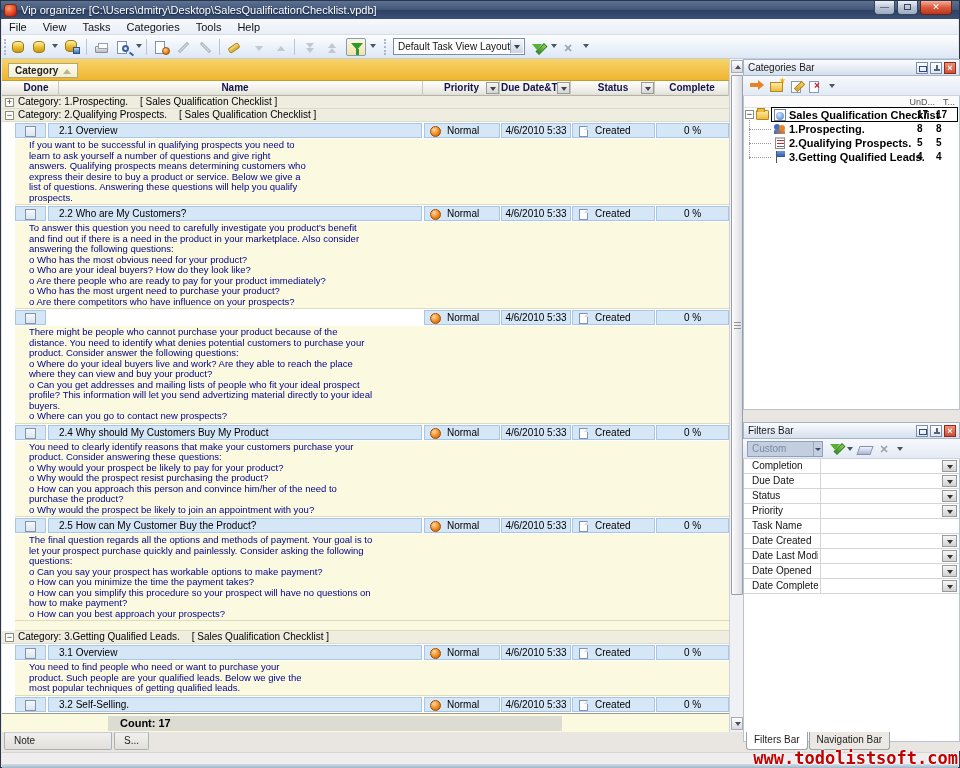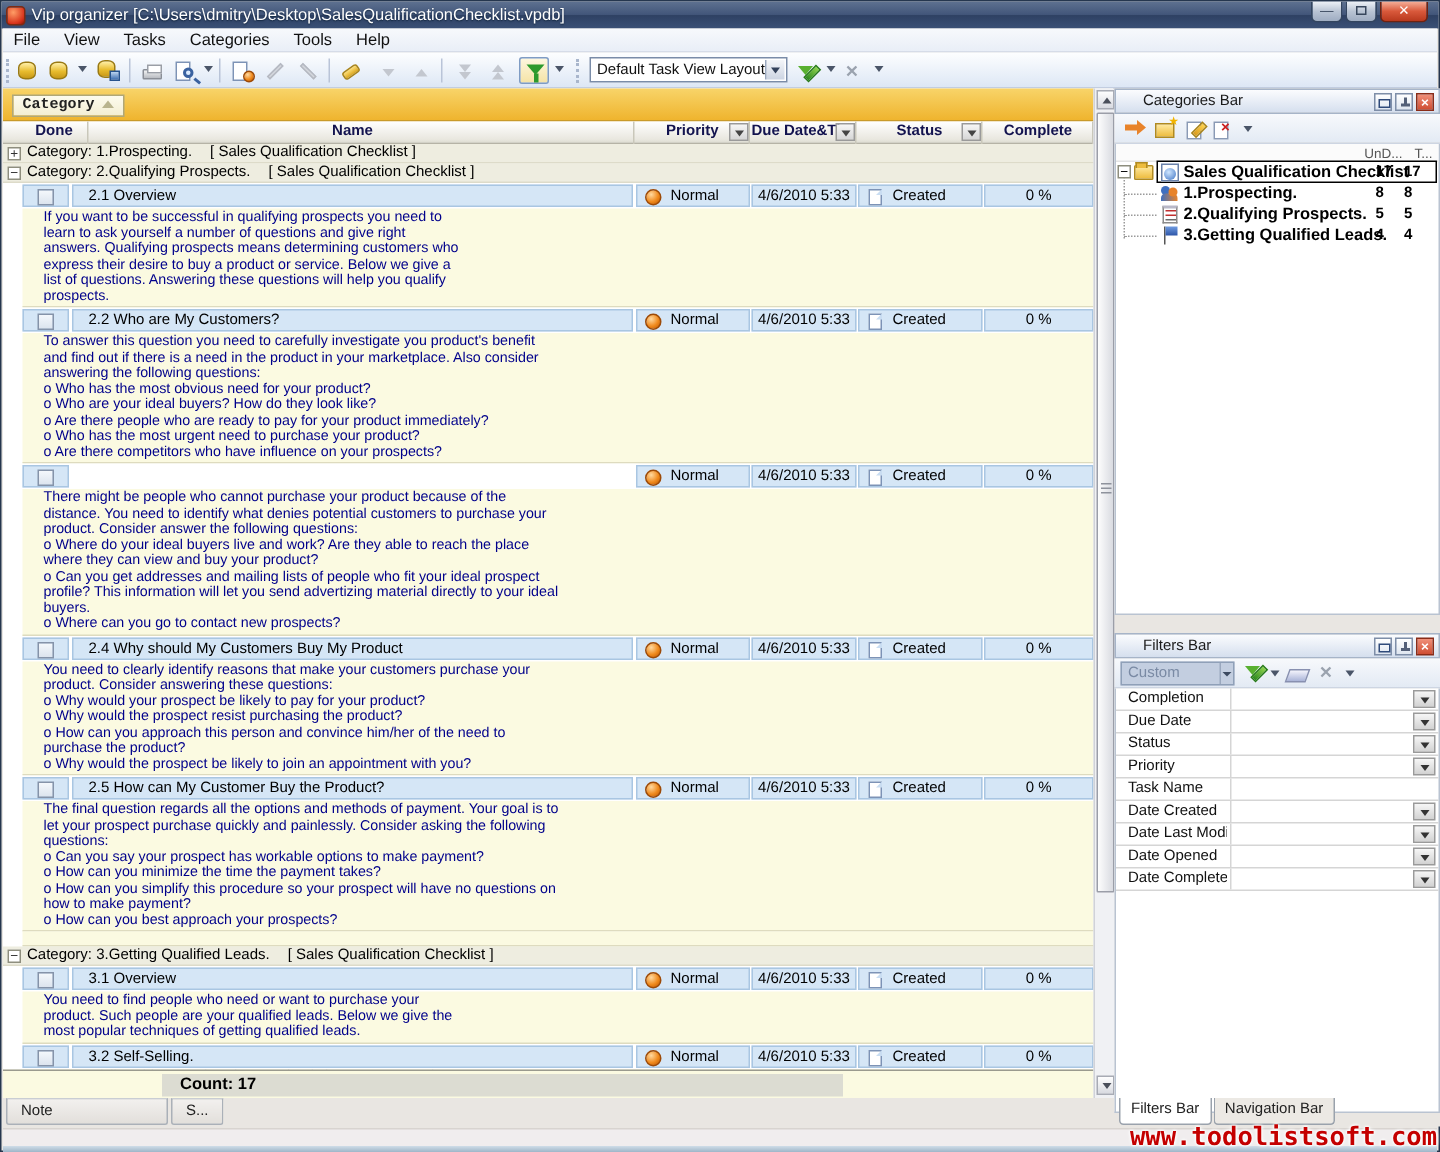--- a/index.html
+++ b/index.html
@@ -57,21 +57,21 @@
     line-height:15px; padding-left:4px; color:#111; }
   .combo .arr { position:absolute; right:1px; top:1px; bottom:1px; width:13px; background:linear-gradient(#f4f6f9,#ccd4e2);
     border-left:1px solid #9aa8be; }
   .combo .arr:after { content:""; position:absolute; left:3px; top:5px; border-left:3px solid transparent; border-right:3px solid transparent; border-top:4px solid #33415a; }
   .xicon { color:#9aa2ae; font-size:11px; font-weight:bold; line-height:18px; text-align:center; width:18px; }
 
   
   .grid { position:absolute; left:1px; top:58px; width:741px; height:673px; background:#fff; border-right:1px solid #9aa0a8; }
   .groupbar { position:absolute; left:0; top:0; width:727px; height:22px; background:linear-gradient(#f9d express);
     background:linear-gradient(#f9d express,#f0b42f); background:linear-gradient(#f8d express 0%,#f0b42f 100%);
-    background:linear-gradient(#f8d469,#efb42e); border-bottom:1px solid #c99a2a;font-family:Liberation Mono, monospace; }
+    background:linear-gradient(#f8d469,#efb42e); border-bottom:1px solid #c99a2a; }
   .chip { position:absolute; left:6px; top:4px; height:15px; padding:0 6px; background:linear-gradient(#fdfbee,#f3eed3);
     border:1px solid #b0a878; font-size:10px; font-weight:bold; color:#222; line-height:13px; }
   .chip .tri { display:inline-block; width:0; height:0; border-left:4px solid transparent; border-right:4px solid transparent;
     border-bottom:5px solid #b9b48e; margin-left:5px; }
   .colheader { position:absolute; left:0; top:22px; width:727px; height:15px;
     background:linear-gradient(#ffffff,#e9e7df 85%,#ddddd2); border-bottom:1px solid #b5b3a6; }
   .hcell { position:absolute; top:0; height:15px; font-size:10px; font-weight:bold; color:#13134f; text-align:center;
     line-height:14px; border-right:1px solid #c9c7ba; overflow:hidden; white-space:nowrap; }
   .hbtn { position:absolute; top:1px; width:13px; height:12px; background:linear-gradient(#f6f6f6,#d6d6d6); border:1px solid #9a9a9a; }
   .hbtn:after { content:""; position:absolute; left:3px; top:4px; border-left:3px solid transparent; border-right:3px solid transparent; border-top:4px solid #444; }
@@ -110,21 +110,21 @@
   .sbtn:after { content:""; position:absolute; left:3px; }
   .sbtn.up:after { top:4px; border-left:3px solid transparent; border-right:3px solid transparent; border-bottom:4px solid #4a4f5a; }
   .sbtn.dn:after { top:4px; border-left:3px solid transparent; border-right:3px solid transparent; border-top:4px solid #4a4f5a; }
   .sthumb { position:absolute; left:1px; top:16px; width:12px; height:520px; background:linear-gradient(90deg,#fdfdfd,#d9dbe1);
     border:1px solid #9b9ea8; border-radius:1px; }
   .sthumb .gripln { position:absolute; left:2px; width:7px; height:1px; background:#8e929c; box-shadow:0 3px 0 #8e929c, 0 6px 0 #8e929c; top:246px; }
 
   
   .rightpanel { position:absolute; left:742px; top:58px; width:217px; height:692px; background:#e9e6e2; }
   .panel-header { position:relative; height:17px; background:linear-gradient(#fbfcfe,#d5dfee); border:1px solid #a6b4c8;
-    font-size:10px; color:#1a1a1a; line-height:15px; padding-left:18px; }
+    font-size:10px; color:#1a1a1a; line-height:15px; padding-left:4px; }
   .pbtns { position:absolute; right:3px; top:2px; display:flex; gap:2px; }
   .pbtn { width:12px; height:12px; border:1px solid #7e8fa8; border:1px solid #7e8ea8; background:linear-gradient(#ffffff,#dfe6f0);
     font-size:9px; line-height:10px; text-align:center; color:#2f4a7a; position:relative; }
   .pbtn.restore:after { content:""; position:absolute; left:2px; top:3px; width:6px; height:4px; border:1px solid #2f4a7a; }
   .pbtn.pin:after { content:""; position:absolute; left:5px; top:2px; width:2px; height:5px; background:#54председ; background:#546078; }
   .pbtn.pin:before { content:""; position:absolute; left:3px; top:6px; width:6px; height:2px; background:#546078; }
   .pbtn.close { background:linear-gradient(#f0907a,#cf4e33); border-color:#8a2c18; color:#fff; font-weight:bold; }
   .panel-toolbar { position:relative; height:20px; background:linear-gradient(#f7f9fc,#e3eaf4); border-bottom:1px solid #cdd5e2; }
   .cat-body { position:relative; height:314px; background:#fff; border:1px solid #b9c3d1; border-top:none; }
   .tree-colheader { position:relative; height:12px; border-bottom:1px solid #e3e3e3; background:#fbfbfb; }

